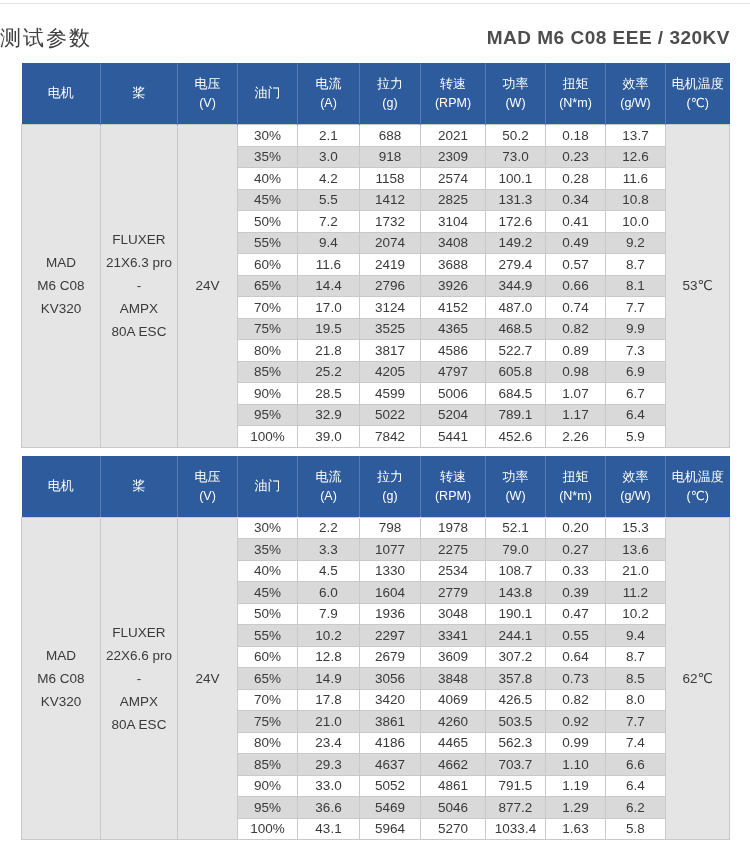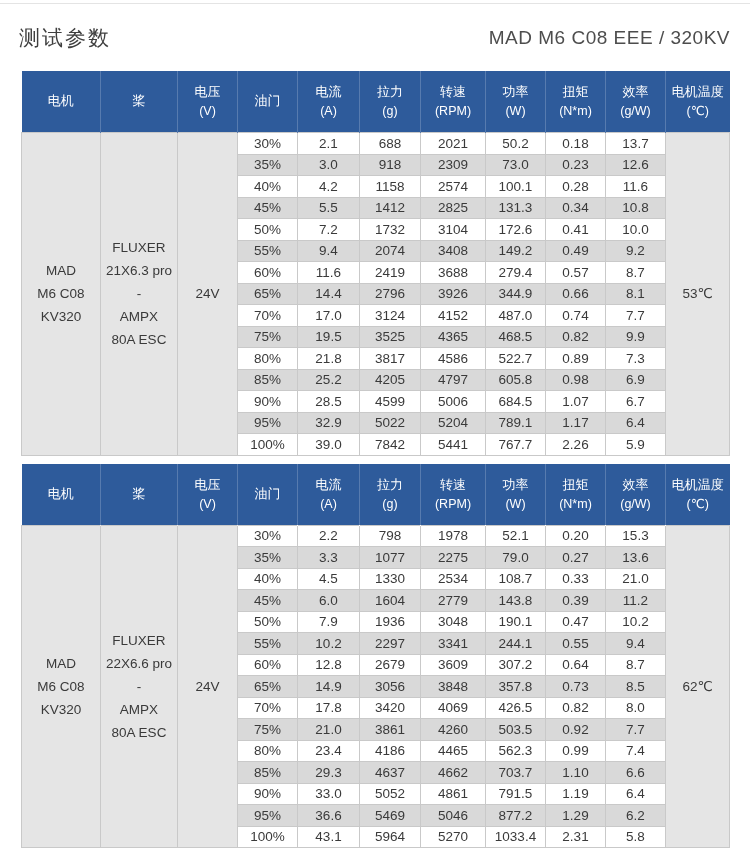--- a/index.html
+++ b/index.html
@@ -5,30 +5,30 @@
   html,body { margin:0; padding:0; }
   body {
     width:750px; height:867px; background:#ffffff;
     font-family:"Liberation Sans","DejaVu Sans",sans-serif;
     -webkit-font-smoothing:antialiased;
     overflow:hidden;
   }
   .top-rule { border-top:1px solid #e4e4e4; margin-top:3px; }
   .page-header {
     display:flex; justify-content:space-between; align-items:flex-end;
-    padding:21px 20px 13px 19px;
+    padding:21px 20px 13px 0;
     gap:48px;
   }
   .page-title {
     font-size:21px; font-weight:500; color:#3f3f3f; letter-spacing:2px; line-height:1.2;
   }
   .page-subtitle {
-    font-size:19px; font-weight:400; color:#4d4d4d; letter-spacing:0.5px; line-height:1.2;
-  }
-  .tables-wrap { width:708px; margin:8px auto; }
+    font-size:19px; font-weight:700; color:#4d4d4d; letter-spacing:0.5px; line-height:1.2;
+  }
+  .tables-wrap { width:708px; margin:0 auto; }
   table.spec-table { border-collapse:collapse; table-layout:fixed; width:708px; }
   table.spec-table + table.spec-table { margin-top:8px; }
   thead th {
     background:var(--header-bg,#2e5b9b); color:#ffffff; font-weight:400;
     font-size:13px; height:61px; padding:0 1px; line-height:1.45; text-align:center;
   }
   thead th + th { border-left:1px solid rgba(255,255,255,0.20); }
   thead .unit { font-size:12.5px; }
   tbody td {
     border:1px solid #c9c9c9; text-align:center; vertical-align:middle;
@@ -246,21 +246,21 @@
           <td class="stripe">5204</td>
           <td class="stripe">789.1</td>
           <td class="stripe">1.17</td>
           <td class="stripe">6.4</td>
         </tr>
         <tr>
           <td>100%</td>
           <td>39.0</td>
           <td>7842</td>
           <td>5441</td>
-          <td>767.7</td>
+          <td>452.6</td>
           <td>2.26</td>
           <td>5.9</td>
         </tr>
       </tbody>
     </table>
     <table class="spec-table">
       <colgroup>
         <col style="width: 79px;">
         <col style="width: 77px;">
         <col style="width: 60px;">
@@ -458,18 +458,18 @@
           <td class="stripe">877.2</td>
           <td class="stripe">1.29</td>
           <td class="stripe">6.2</td>
         </tr>
         <tr>
           <td>100%</td>
           <td>43.1</td>
           <td>5964</td>
           <td>5270</td>
           <td>1033.4</td>
-          <td>2.31</td>
+          <td>1.63</td>
           <td>5.8</td>
         </tr>
       </tbody>
     </table>
   </div>
 
 </body></html>

